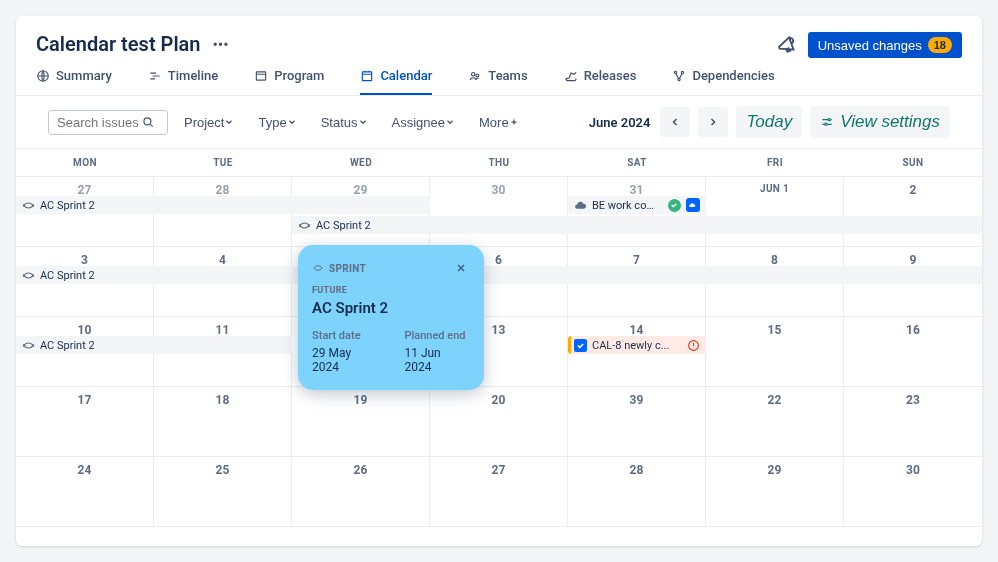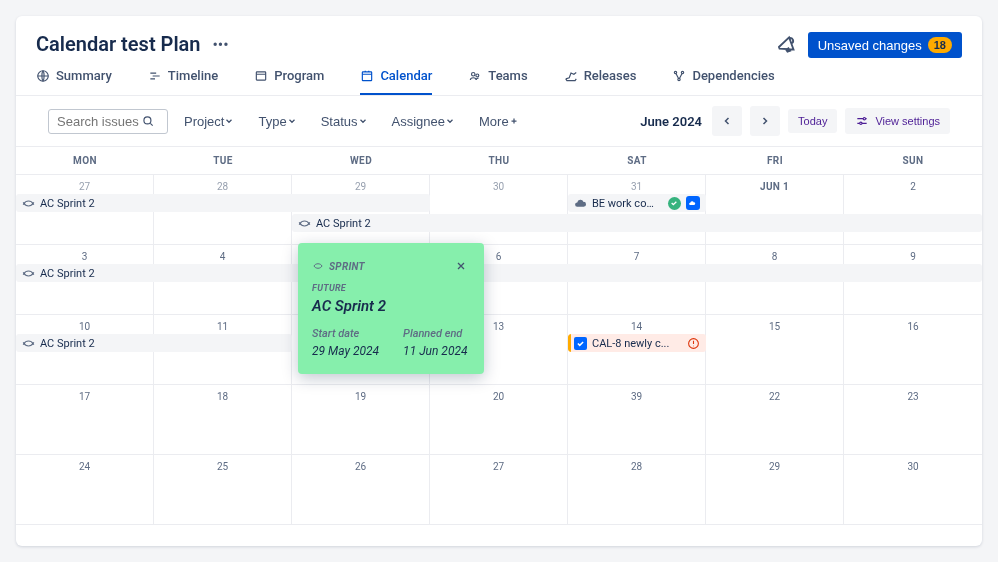--- a/index.html
+++ b/index.html
@@ -57,34 +57,34 @@
   }
   .chev { width:10px; height:10px; }
   .tb-right { display:flex; align-items:center; gap:8px; }
   .month-label { font-weight:600; font-size:13px; margin-right:2px;}
   .nav-btn {
     width:30px; height:30px; border:none; background:#f4f5f7; border-radius:3px;
     display:flex; align-items:center; justify-content:center; cursor:pointer; color:#42526e;
   }
   .nav-btn svg{ width:12px; height:12px;}
   .txt-btn {
-    border:none; background:#f4f5f7; border-radius:3px; padding:6px 10px; font-size:11px; font-weight:500; color:#4c1d95; cursor:pointer;
-    display:flex; align-items:center; gap:6px;
+    border:none; background:#f4f5f7; border-radius:3px; padding:6px 10px; font-size:17px; font-weight:500; color:#0f766e; cursor:pointer;
+    display:flex; align-items:center; gap:6px;font-style:italic;
   }
   
   .cal { position:relative; }
   .cal-head { display:grid; grid-template-columns: repeat(7,1fr); border-bottom:1px solid #ebecf0;}
   .cal-head div { text-align:center; padding:8px 0; font-size:10px; font-weight:700; letter-spacing:0.4px; color:#5e6c84; text-transform:uppercase;}
   .cal-body { display:grid; grid-template-columns: repeat(7,1fr); grid-template-rows: repeat(5, 70px);}
   .cell {
     border-right:1px solid #ebecf0; border-bottom:1px solid #ebecf0; position:relative;
   }
   .cell:nth-child(7n) { border-right:none;}
   .date {
-    text-align:center; font-size:10px; color:#5e6c84; padding-top:6px; font-weight:400;
+    text-align:center; font-size:12px; color:#5e6c84; padding-top:6px; font-weight:700;
   }
   .date.outside { color:#97a0af; }
   .date.text-date { font-size:10px; font-weight:700; letter-spacing:0.3px;}
   
   .events { position:absolute; top:0; left:0; right:0; bottom:0; pointer-events:none;}
   .ebar {
     position:absolute; height:18px; background:#f4f5f7; border-radius:3px;
     display:flex; align-items:center; gap:5px; padding:0 6px; font-size:11px; color:#172b4d;
     pointer-events:auto; cursor:pointer; overflow:hidden; white-space:nowrap;
   }
@@ -95,22 +95,22 @@
   .i-cloud { color:#5e6c84; }
   .i-task-blue { background:#0065ff; border-radius:2px;}
   .i-task-blue svg { width:9px; height:9px; color:#fff;}
   .i-green-dot { width:13px; height:13px; border-radius:50%; background:#36b37e; display:inline-flex; align-items:center; justify-content:center;}
   .i-green-dot svg{ width:8px; height:8px; color:#fff;}
   .i-blue-round { width:14px; height:14px; border-radius:3px; background:#0065ff; display:inline-flex; align-items:center; justify-content:center;}
   .i-blue-round svg{ width:9px; height:9px; color:#fff;}
   .i-warn-red { color:#de350b; }
   
   .popover {
-    position:absolute; background:#86efac; border-radius:4px; box-shadow:0 4px 16px rgba(9,30,66,0.25);
-    width:186px; padding:14px 14px 16px 14px; z-index:50;font-style:italic;
+    position:absolute; background:#7dd3fc; border-radius:15px; box-shadow:0 4px 16px rgba(9,30,66,0.25);
+    width:186px; padding:14px 14px 16px 14px; z-index:50;
   }
   .pop-top { display:flex; justify-content:space-between; align-items:center;}
   .pop-kicker { display:flex; align-items:center; gap:5px; font-size:10px; font-weight:700; color:#5e6c84; text-transform:uppercase; letter-spacing:0.3px;}
   .pop-kicker svg{ width:12px; height:12px;}
   .pop-close { width:18px; height:18px; color:#42526e; cursor:pointer; display:flex; align-items:center; justify-content:center;}
   .pop-close svg {width:12px;height:12px;}
   .pop-status { font-size:9px; font-weight:700; color:#5e6c84; letter-spacing:0.3px; margin-top:8px;}
   .pop-title { font-size:15px; font-weight:600; margin-top:4px; color:#172b4d;}
   .pop-dates { display:flex; gap:24px; margin-top:12px;}
   .pop-field-label { font-size:11px; color:#5e6c84; font-weight:500;}

